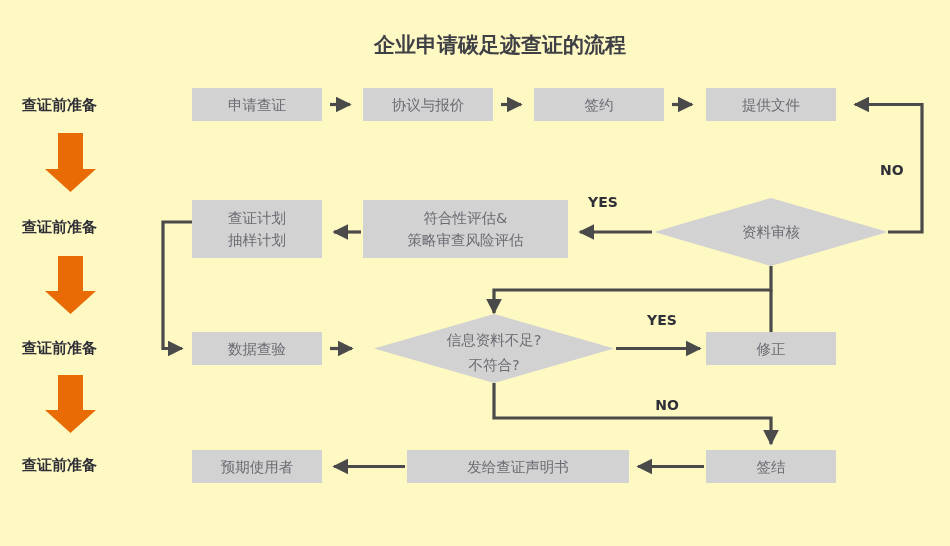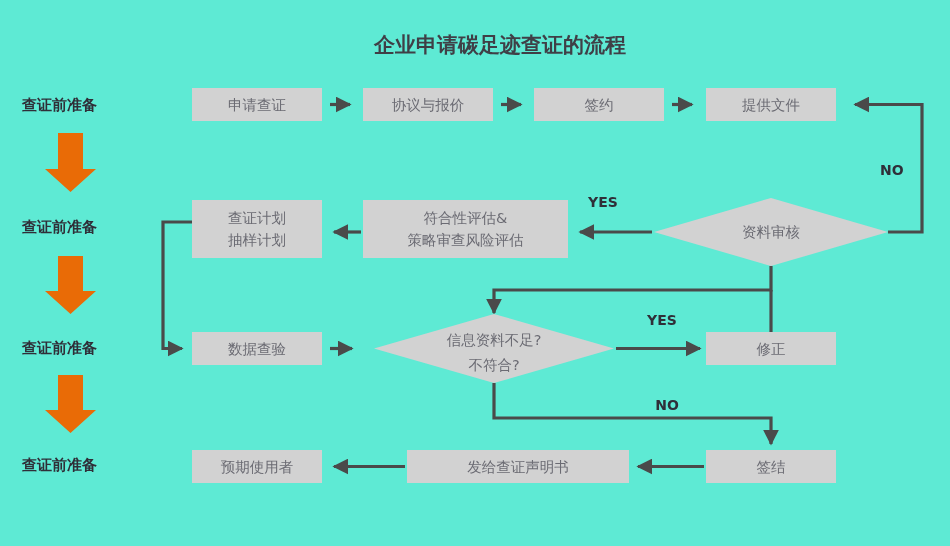--- a/index.html
+++ b/index.html
@@ -1,21 +1,21 @@
 <!DOCTYPE html>
 <html><head>
 <meta charset="utf-8">
 <style>
   html,body{margin:0;padding:0;background:#ffffff;}
   body{
     width:950px;height:546px;overflow:hidden;
     font-family:"DejaVu Sans","Liberation Sans",sans-serif;
     color:#595959;
   }
-  #stage{position:relative;width:950px;height:546px;background:#5eead4;}
+  #stage{position:relative;width:950px;height:546px;background:#fef9c3;}
   #flow{position:absolute;left:0;top:0;width:950px;height:546px;}
   .title{
     font-size:21px;font-weight:bold;fill:#3f3f46;
     font-family:"DejaVu Sans","Liberation Sans",sans-serif;
   }
   .stage-label{
     font-size:15px;font-weight:bold;fill:#2f2f38;
     font-family:"DejaVu Sans","Liberation Sans",sans-serif;
   }
   .node-text{

